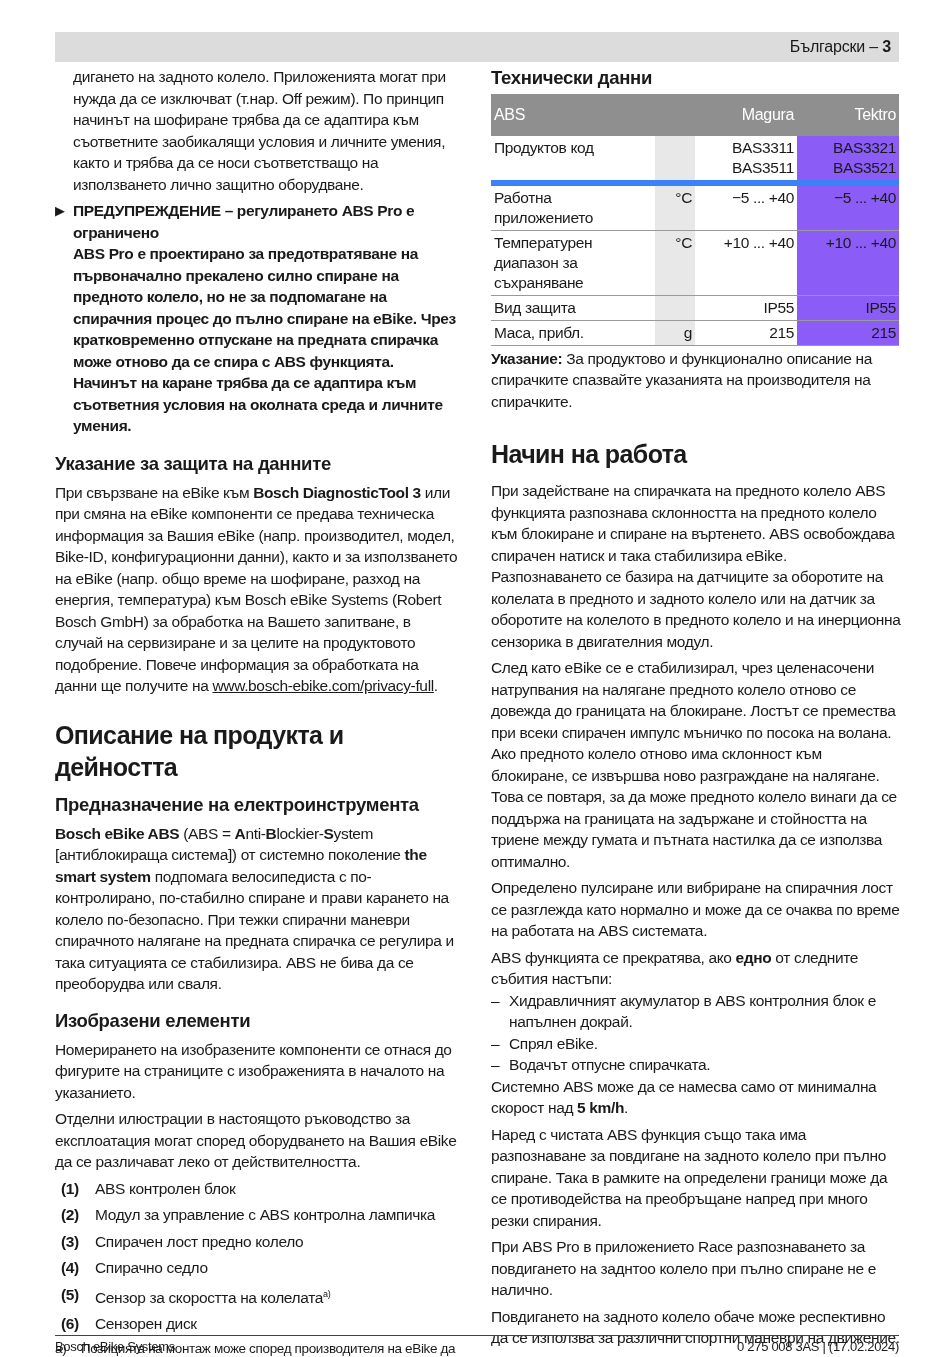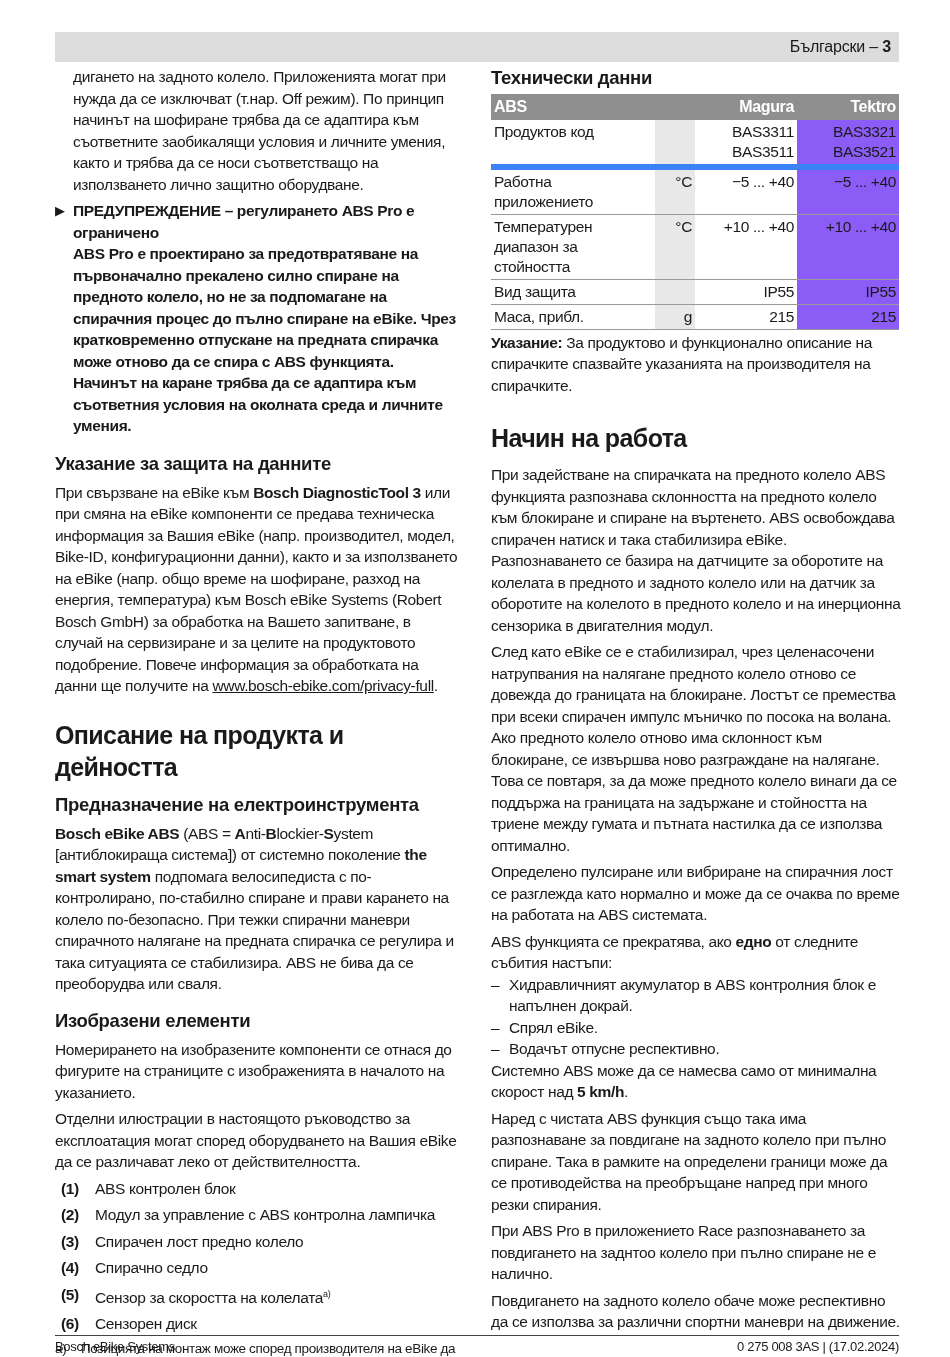--- a/index.html
+++ b/index.html
@@ -19,21 +19,21 @@
   h2 { font-size: 25px; font-weight: bold; margin: 0 0 10px 0; line-height: 32px; letter-spacing: -0.6px; }
   a.link { color: #1a1a1a; text-decoration: underline; }
   .numlist { margin: 4px 0 0 6px; }
   .numlist .item { display: flex; margin-bottom: 5px; }
   .numlist .num { width: 34px; font-weight: bold; }
   .footnote { display: flex; font-size: 13.5px; line-height: 17px; margin-top: 2px; }
   .footnote .mark { width: 26px; flex-shrink: 0; }
   .dash-list .li { display: flex; }
   .dash-list .d { width: 18px; flex-shrink: 0; }
   table.spec { border-collapse: collapse; width: 408px; font-size: 15.5px; margin-bottom: 2px; }
-  table.spec th { background: #8f8f8f; color: #ffffff; font-weight: bold; text-align: right; padding: 2px 3px; height: 20px; font-size: 16px; }
+  table.spec th { background: #8f8f8f; color: #ffffff; font-weight: normal; text-align: right; padding: 10px 3px; height: 20px; font-size: 16px; }
   table.spec th:first-child { text-align: left; }
   table.spec td { padding: 2px 3px; vertical-align: top; text-align: right; line-height: 20px; border-bottom: 1px solid #9a9a9a; }
   table.spec td.label { text-align: left; width: 158px; }
   table.spec td.unit { background: #e8e8e8; width: 34px; }
   table.spec td.tek { background: #8b5cf6; }
   table.spec tr.thick td { border-bottom: 6px solid #3b82f6; }
   table.spec tr.last td { border-bottom: 1px solid #9a9a9a; }
   .footer-line { position: absolute; left: 55px; top: 1335px; width: 844px; height: 1px; background: #444; }
   .footer-left { position: absolute; left: 55px; top: 1339px; font-size: 13px; letter-spacing: -0.3px; }
   .footer-right { position: absolute; right: 51px; top: 1339px; font-size: 13px; letter-spacing: -0.3px; }
@@ -122,21 +122,21 @@
       <td class="tek" style="white-space:pre-line;">BAS3321
 BAS3521</td>
     </tr>
     <tr>
       <td class="label">Работна приложението</td>
       <td class="unit">°C</td>
       <td>−5 ... +40</td>
       <td class="tek">−5 ... +40</td>
     </tr>
     <tr>
-      <td class="label">Температурен диапазон за стойността</td>
+      <td class="label">Температурен диапазон за съхраняване</td>
       <td class="unit">°C</td>
       <td>+10 ... +40</td>
       <td class="tek">+10 ... +40</td>
     </tr>
     <tr>
       <td class="label">Вид защита</td>
       <td class="unit"></td>
       <td>IP55</td>
       <td class="tek">IP55</td>
     </tr>
@@ -159,21 +159,21 @@
     <div class="li">
         <span class="d">–</span>
         <span>Хидравличният акумулатор в ABS контролния блок е напълнен докрай.</span>
       </div>
     <div class="li">
         <span class="d">–</span>
         <span>Спрял eBike.</span>
       </div>
     <div class="li">
         <span class="d">–</span>
-        <span>Водачът отпусне респективно.</span>
+        <span>Водачът отпусне спирачката.</span>
       </div>
   </div>
   <p><span>Системно ABS може да се намесва само от минимална скорост над </span><b>5 km/h</b><span>.</span></p>
   <p>Наред с чистата ABS функция също така има разпознаване за повдигане на задното колело при пълно спиране. Така в рамките на определени граници може да се противодейства на преобръщане напред при много резки спирания.</p>
   <p>При ABS Pro в приложението Race разпознаването за повдигането на заднтоо колело при пълно спиране не е налично.</p>
   <p>Повдигането на задното колело обаче може респективно да се използва за различни спортни маневри на движение.</p>
 </div>
 
 <div class="footer-line"></div>
 <div class="footer-left">Bosch eBike Systems</div>

